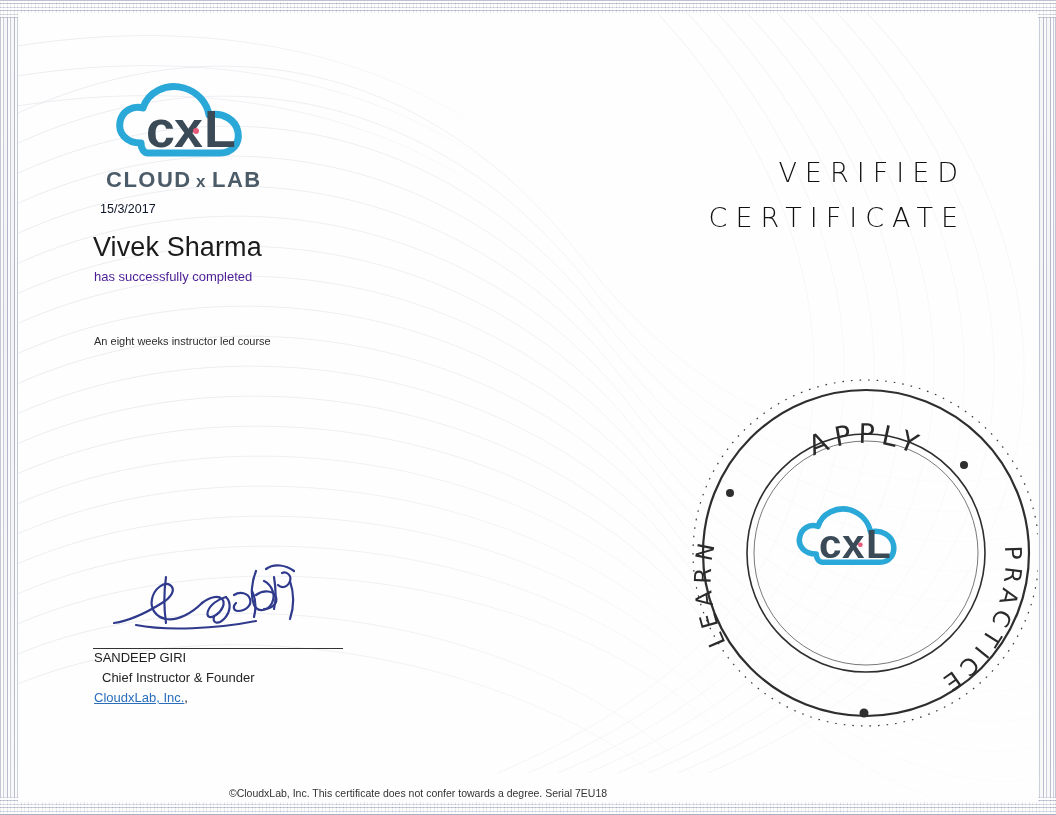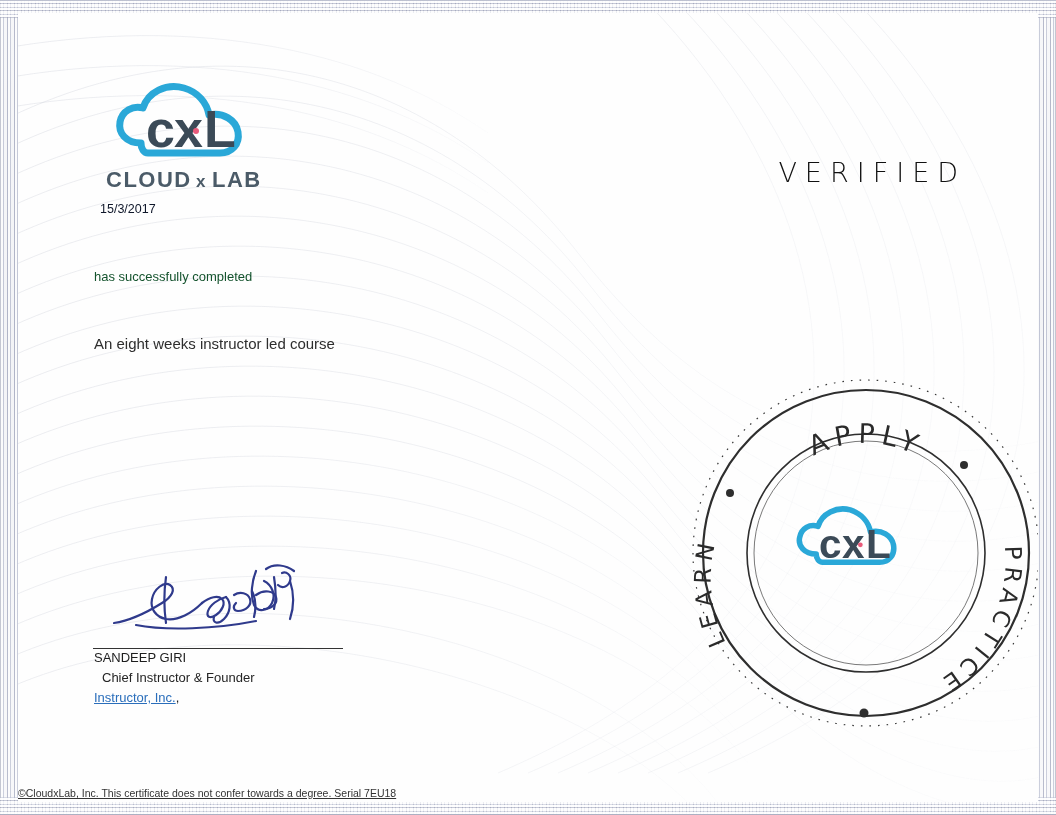--- a/index.html
+++ b/index.html
@@ -98,35 +98,35 @@
     top: 219px;
     font-size: 27px;
     color: #1b1b1b;
     letter-spacing: 0.1px;
   }
   .completed-line {
     position: absolute;
     left: 76px;
     top: 256px;
     font-size: 13px;
-    color: #14532d;
+    color: #4c1d95;
   }
   .course-title {
     position: absolute;
     left: 75px;
     top: 283px;
     font-size: 26.5px;
     color: #141414;
     letter-spacing: -0.1px;
   }
   .course-sub {
     position: absolute;
     left: 76px;
     top: 322px;
-    font-size: 15px;
+    font-size: 11px;
     color: #2d2d2d;
   }
 
   
   .verified-block {
     position: absolute;
     right: 72px;
     top: 144px;
     text-align: right;
     color: #111;
@@ -188,23 +188,23 @@
     color: #2a6ebb;
     text-decoration: underline;
   }
 
   
   .footer {
     position: absolute;
     left: 0;
     top: 774px;
     width: 800px;
+    text-align: center;
     font-size: 10.5px;
     color: #333;
-    text-decoration: underline;
   }
 
   
   .seal {
     position: absolute;
     left: 660px;
     top: 352px;
     width: 376px;
     height: 376px;
   }
@@ -276,23 +276,25 @@
         <circle cx="100" cy="66" r="3" fill="#e85a7a"></circle>
 
         <text x="10" y="122" font-family="'Liberation Sans', sans-serif" font-size="22" font-weight="bold" fill="#4b5b68" letter-spacing="1.5">CLOUD</text>
         <text x="100" y="122" font-family="'Liberation Sans', sans-serif" font-size="17" font-weight="bold" fill="#4b5b68">x</text>
         <text x="116" y="122" font-family="'Liberation Sans', sans-serif" font-size="22" font-weight="bold" fill="#4b5b68" letter-spacing="1.5">LAB</text>
       </svg>
     </div>
 
     <div class="verified-block">
       <div class="line1">VERIFIED</div>
+      <div class="line2">CERTIFICATE</div>
     </div>
 
     <div class="issue-date">15/3/2017</div>
+    <div class="recipient-name">Vivek Sharma</div>
     <div class="completed-line">has successfully completed</div>
     <div class="course-sub">An eight weeks instructor led course</div>
 
     <svg class="signature-svg" viewBox="0 0 230 100">
       <g fill="none" stroke="#2f3a8c" stroke-width="2.2" stroke-linecap="round" stroke-linejoin="round">
         <path d="M8,72 C22,70 40,62 56,52 C66,46 70,38 64,34 C58,30 48,38 46,48 C44,58 50,66 60,68 C72,70 86,62 96,52"></path>
         <path d="M60,26 C58,40 58,58 60,72"></path>
         <path d="M96,52 C104,46 112,44 116,48 C120,52 116,60 110,64 C104,68 100,66 102,60 C104,54 112,48 120,46"></path>
         <path d="M120,46 C126,52 124,62 118,68 C112,74 106,72 108,66"></path>
         <path d="M128,44 C134,40 142,42 144,48 C146,54 140,60 132,60 C128,60 126,56 130,52"></path>
@@ -302,21 +304,21 @@
         <path d="M150,20 C146,30 144,44 148,54 C152,62 162,60 166,52 C170,44 166,34 158,30"></path>
         <path d="M168,26 C170,38 170,50 168,58"></path>
         <path d="M176,22 C180,20 186,24 184,30 C182,36 176,38 172,34"></path>
         <path d="M184,30 C188,42 188,56 184,68"></path>
         <path d="M160,18 C168,12 180,14 188,20"></path>
       </g>
     </svg>
     <div class="sig-rule"></div>
     <div class="sig-name">SANDEEP GIRI</div>
     <div class="sig-role">Chief Instructor &amp; Founder</div>
-    <div class="sig-company"><a href="#">Instructor, Inc.</a><span>,</span></div>
+    <div class="sig-company"><a href="#">CloudxLab, Inc.</a><span>,</span></div>
 
     <div class="footer">©CloudxLab, Inc. This certificate does not confer towards a degree. Serial 7EU18</div>
 
     <div class="seal">
       <svg width="376" height="376" viewBox="0 0 376 376">
         <defs>
           <path id="arcApply" d="M 78,188 A 110,110 0 0 1 298,188"></path>
           <path id="arcPractice" d="M 320,150 A 142,142 0 0 1 230,330"></path>
           <path id="arcLearn" d="M 62,300 A 142,142 0 0 1 48,150"></path>
         </defs>

